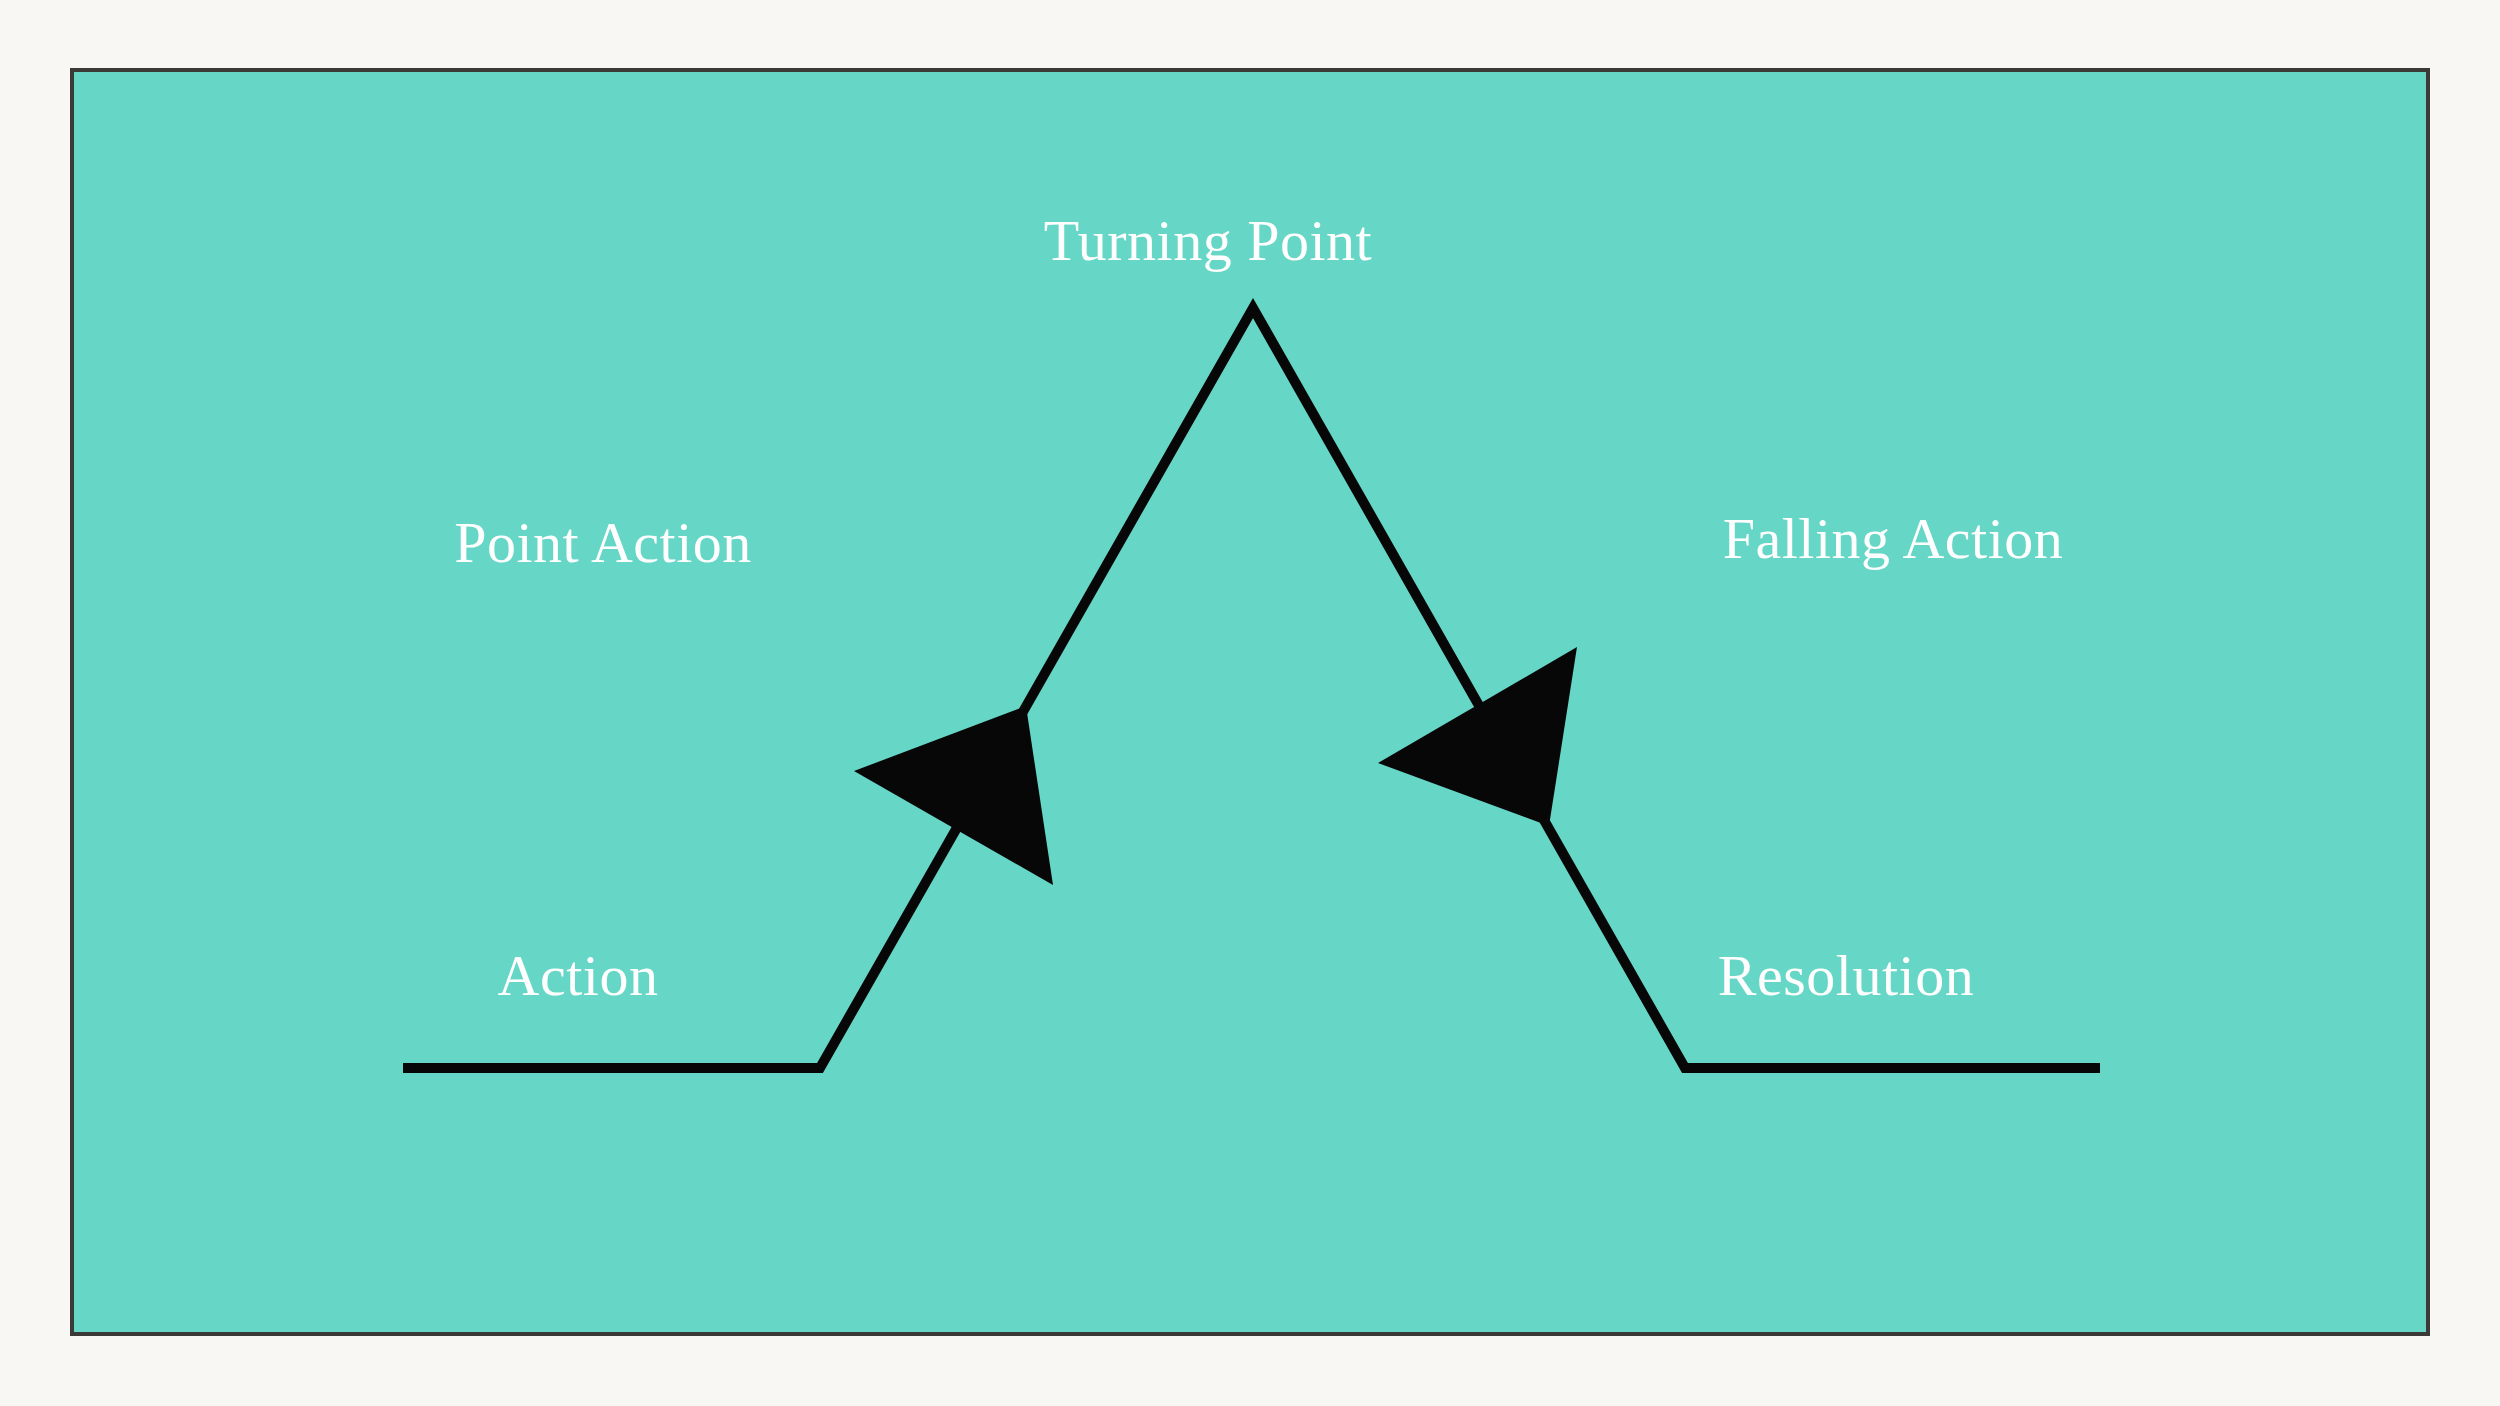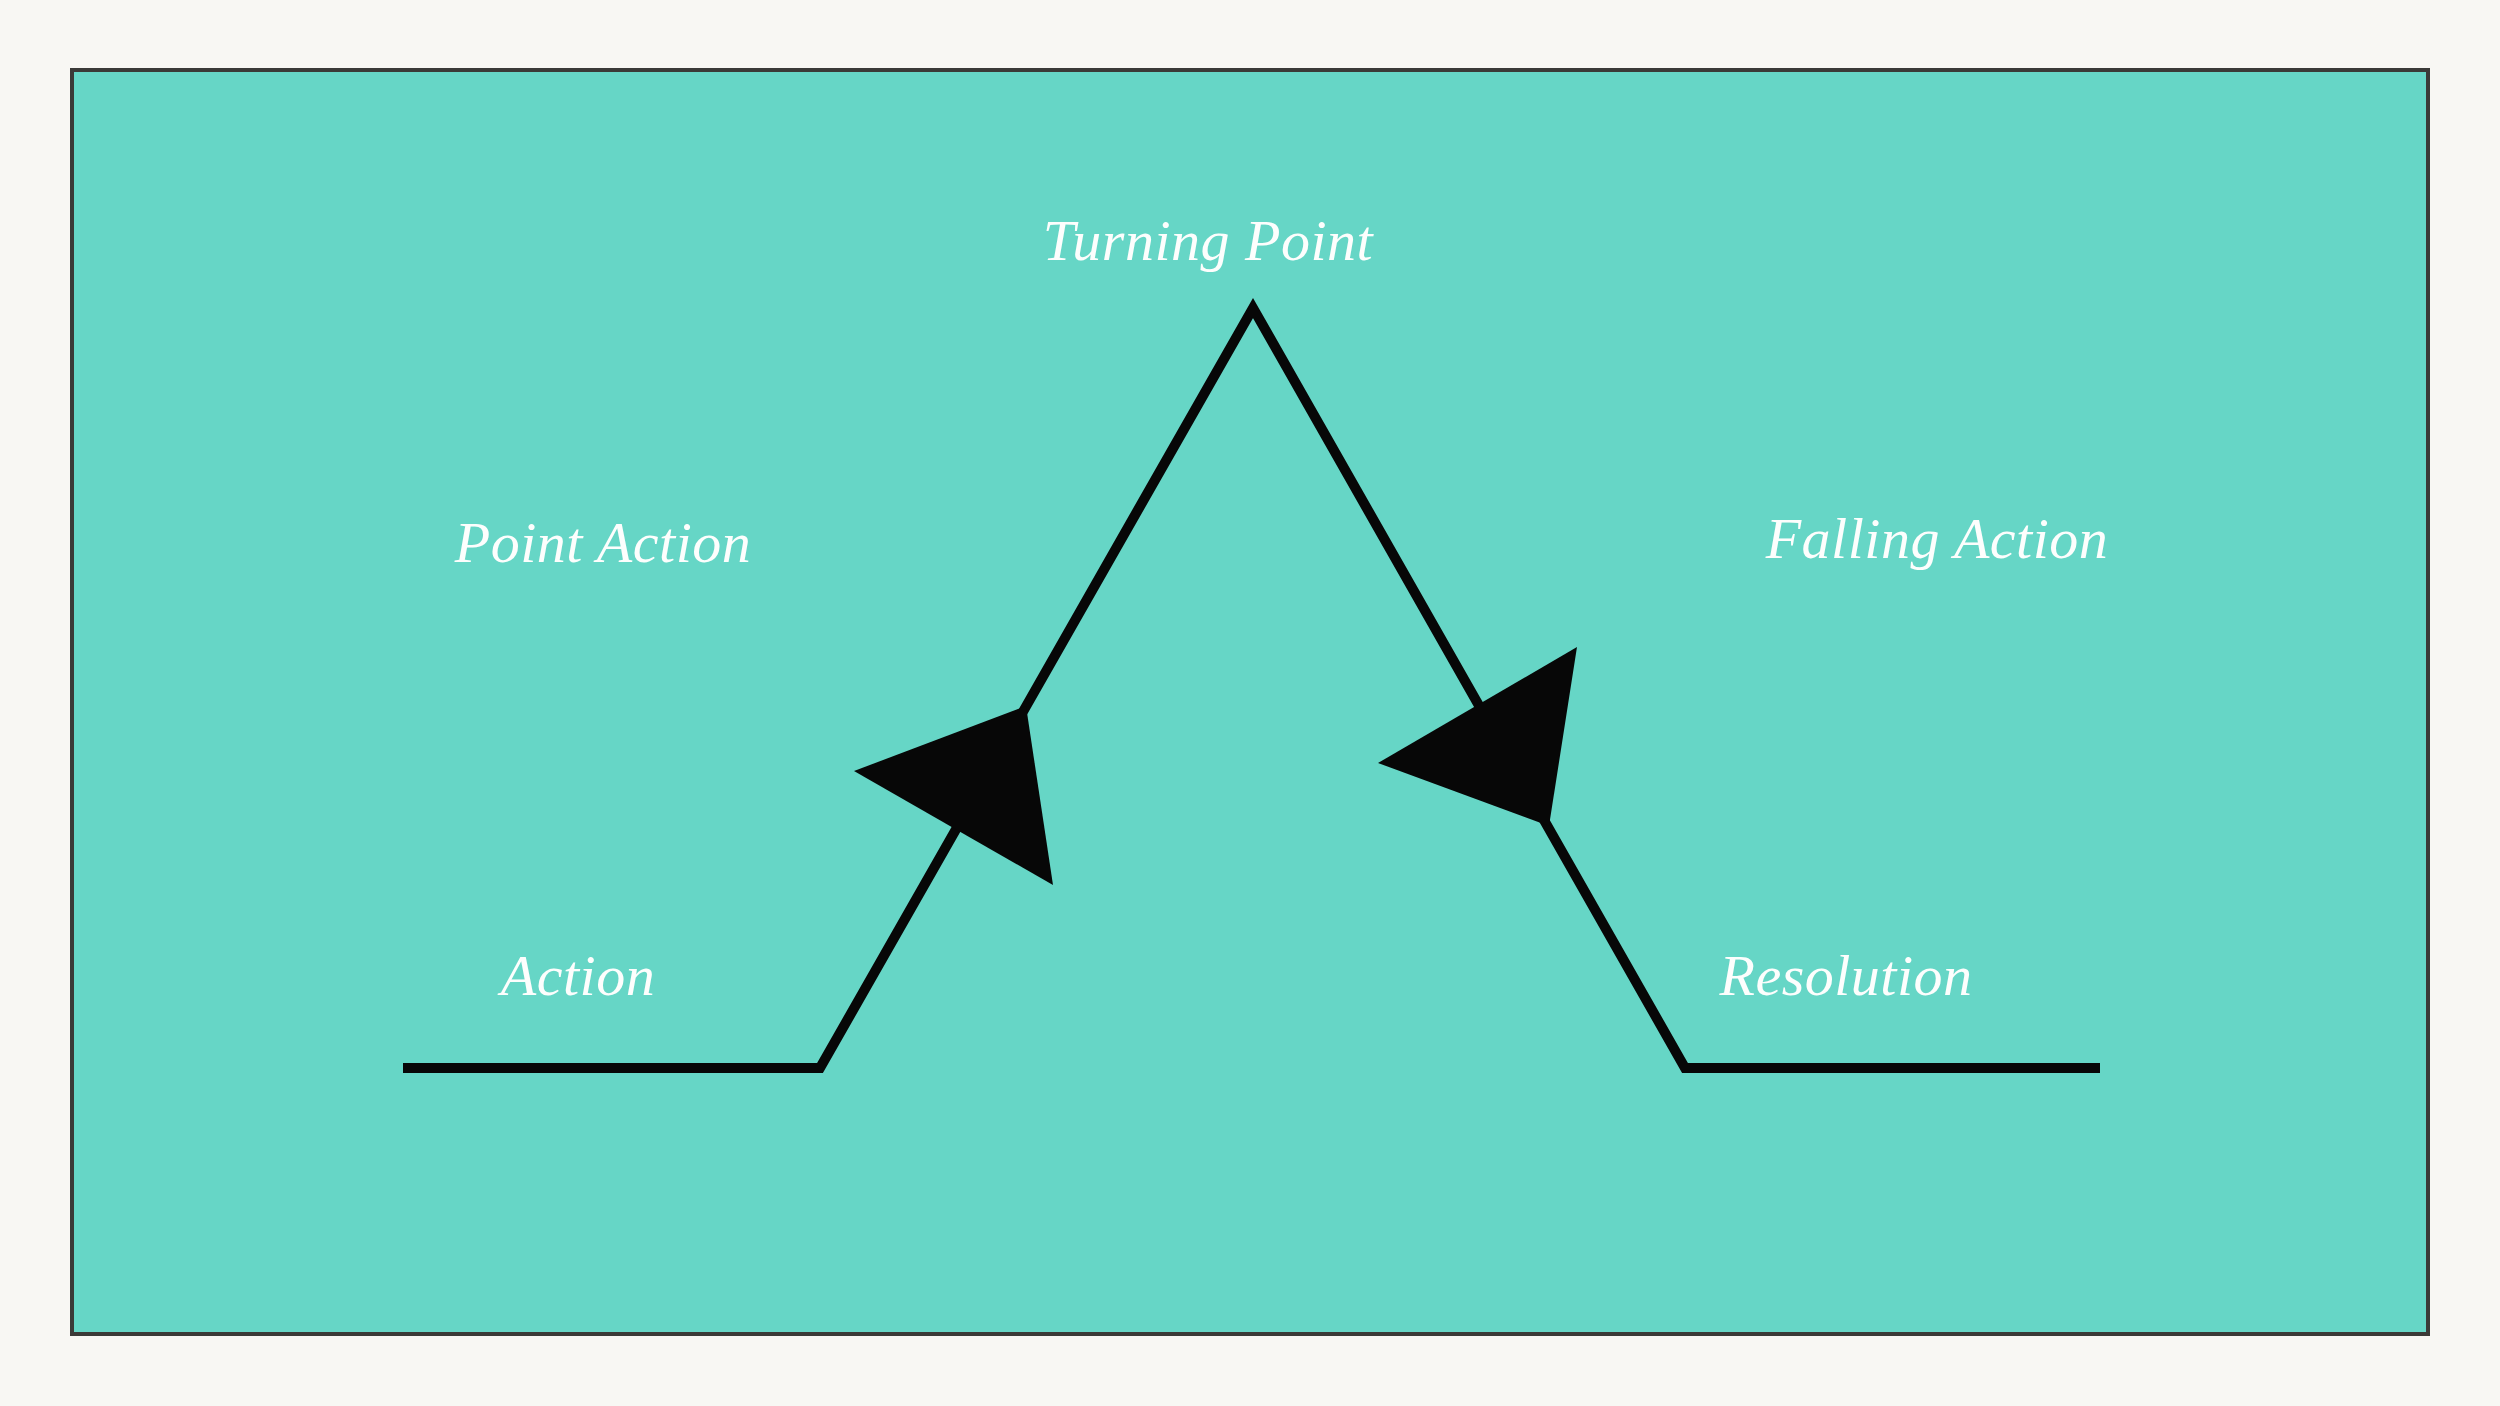--- a/index.html
+++ b/index.html
@@ -34,25 +34,24 @@
     pointer-events: none;
   }
   .arc-label {
     position: absolute;
     transform: translateX(-50%);
     color: #fdfefd;
     font-size: 58px;
     line-height: 1;
     white-space: nowrap;
     letter-spacing: 0.5px;
-    font-style: italic;
   }
   .label-turning-point { left: 1208px; top: 212px; }
   .label-rising-action { left: 603px;  top: 514px; }
-  .label-falling-action { left: 1893px; top: 510px; margin-left: 44px; }
+  .label-falling-action { left: 1893px; top: 510px; }
   .label-setup { left: 578px; top: 947px; }
   .label-resolution { left: 1846px; top: 947px; }
 </style>
 </head>
 <body>
 
 <div class="panel"></div>
 
 <svg class="arc-layer" viewBox="0 0 2500 1406" xmlns="http://www.w3.org/2000/svg">
   <polyline points="403,1068 820,1068 1253,308 1685,1068 2100,1068" fill="none" stroke-width="10" stroke-linecap="butt" stroke-linejoin="miter" stroke="#070707"></polyline>

